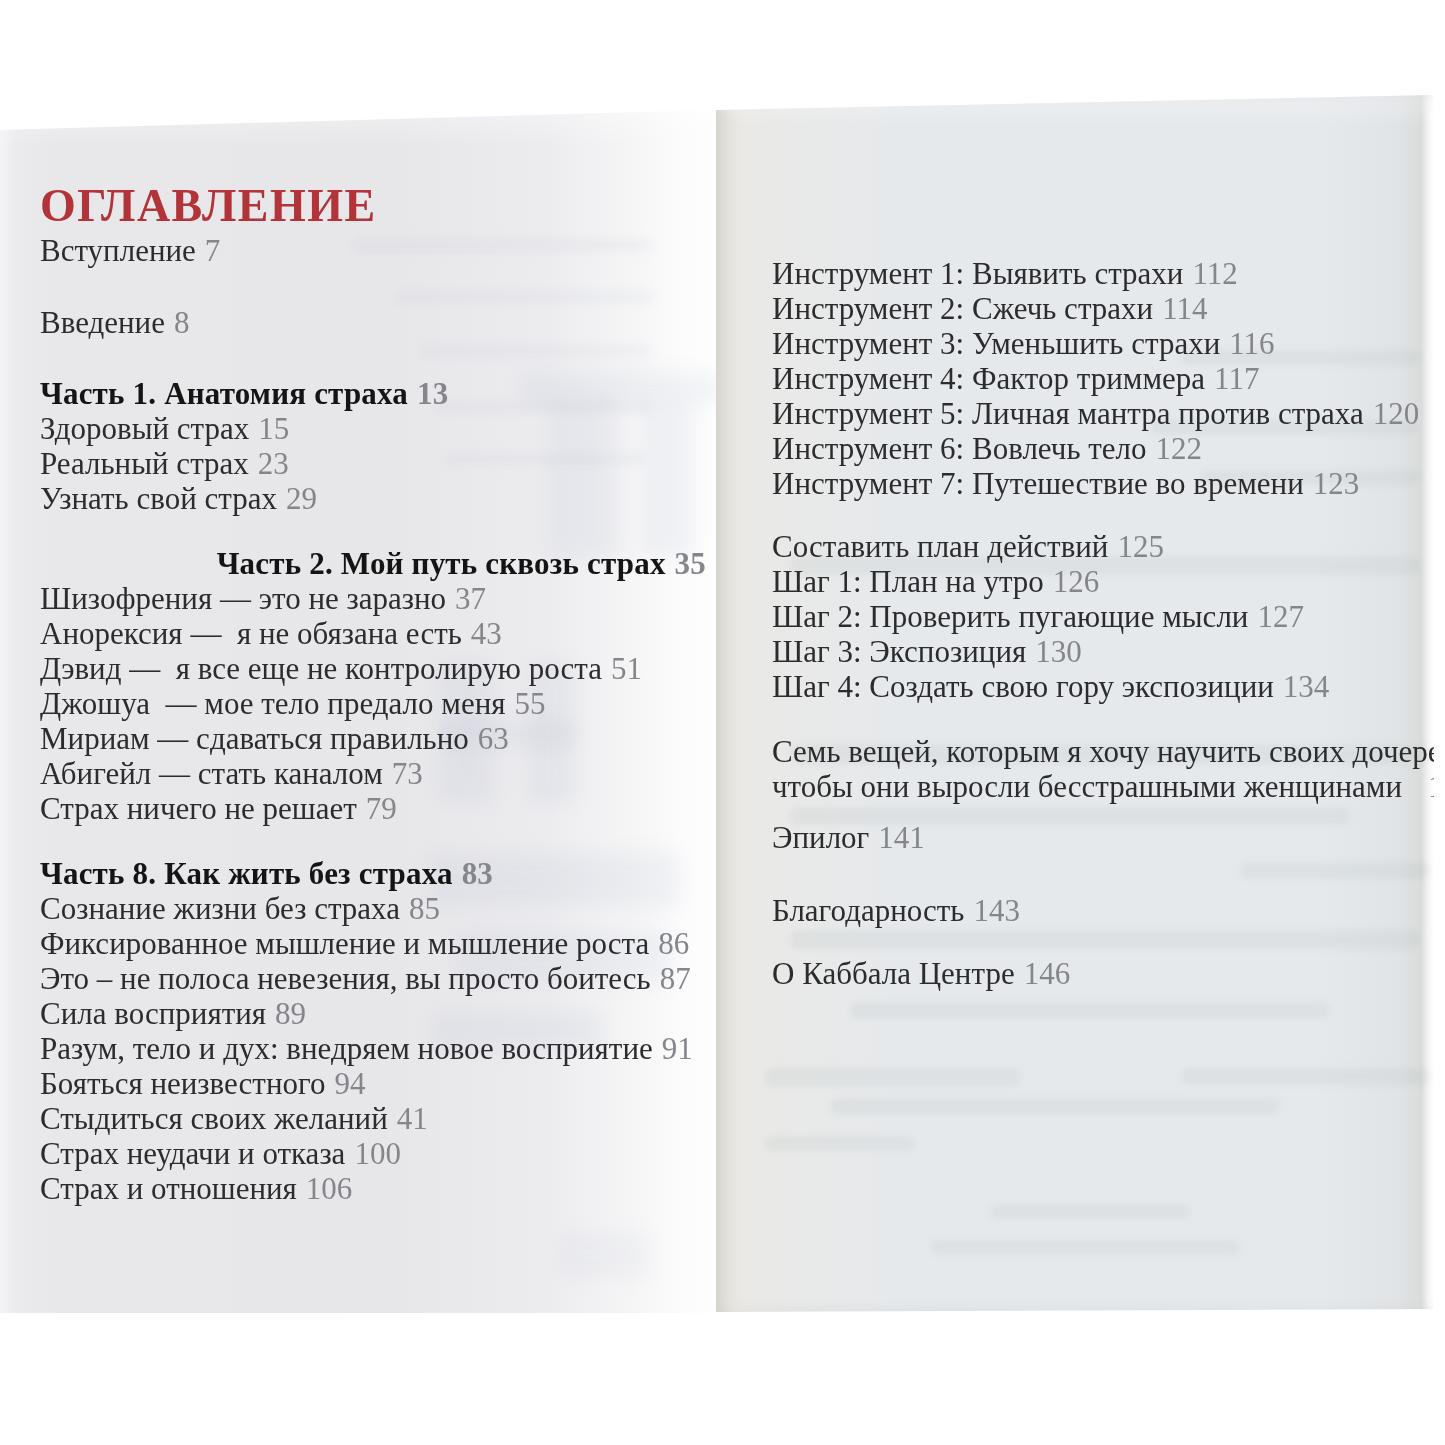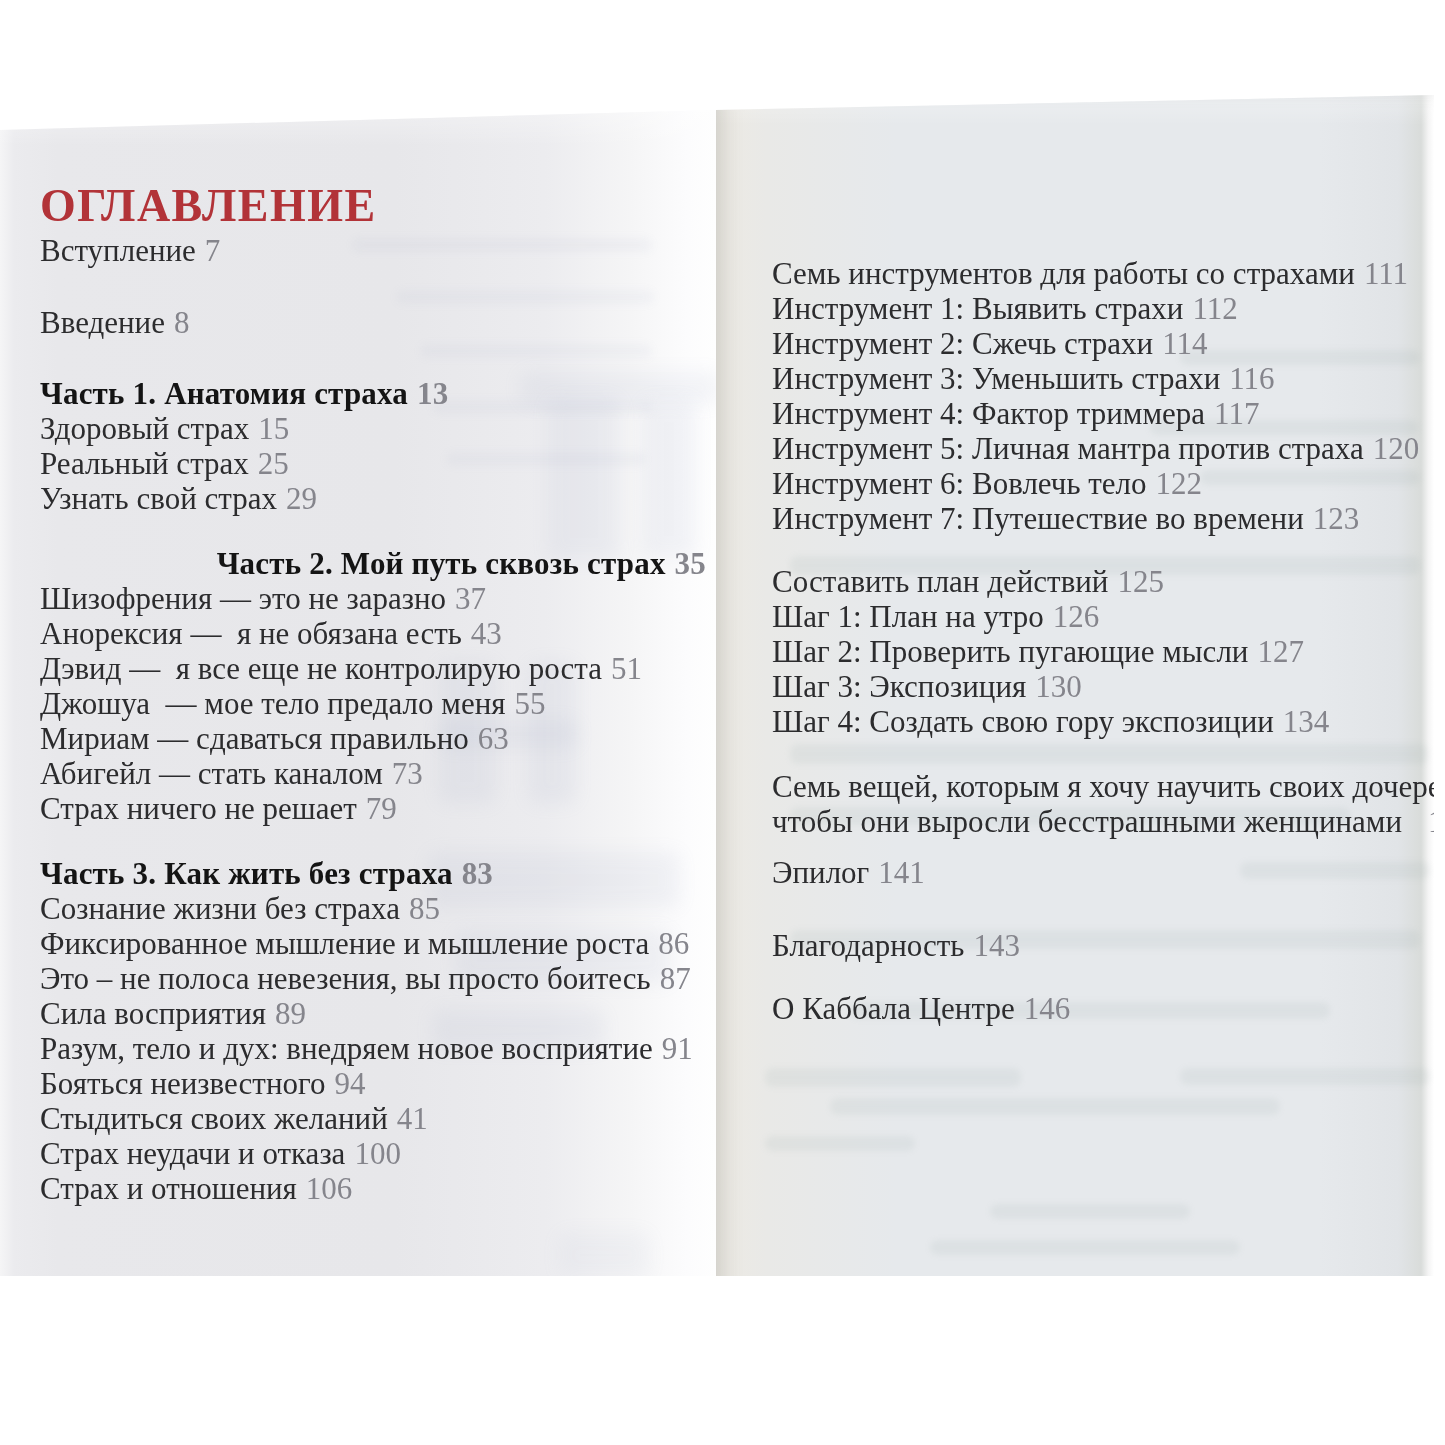--- a/index.html
+++ b/index.html
@@ -1,18 +1,18 @@
 <!DOCTYPE html>
 <html><head>
 <meta charset="utf-8">
 <style>
   html,body{margin:0;padding:0;background:#ffffff;}
   .photo{
     position:relative;
-    width:1445px;height:1276px;
+    width:1445px;height:1445px;
     background:#ffffff;
     overflow:hidden;
     font-family:"Liberation Serif","DejaVu Serif",serif;
   }
   
   .page{position:absolute;overflow:hidden;}
   .page-left{
     left:0;top:110px;width:716px;height:1203px;
     background:
       linear-gradient(180deg, rgba(255,255,255,.35) 0%, rgba(255,255,255,0) 3%),
@@ -76,31 +76,31 @@
     <div class="ghost g-line-l" style="left:432px;top:290px;width:220px;height:14px;"></div>
     <div class="ghost g-line-l" style="left:446px;top:342px;width:200px;height:14px;"></div>
 
     <h1 class="title" style="color: rgb(178, 51, 56);">ОГЛАВЛЕНИЕ</h1>
 
     <div class="toc toc-left" id="toc-left">
         <div class="line"><span class="lab">Вступление</span><span class="num">7</span></div>
         <div class="line" style="margin-top: 37px;"><span class="lab">Введение</span><span class="num">8</span></div>
         <div class="line part" style="margin-top: 36px;"><span class="lab">Часть 1. Анатомия страха</span><span class="num">13</span></div>
         <div class="line"><span class="lab">Здоровый страх</span><span class="num">15</span></div>
-        <div class="line"><span class="lab">Реальный страх</span><span class="num">25</span></div>
+        <div class="line"><span class="lab">Реальный страх</span><span class="num">23</span></div>
         <div class="line"><span class="lab">Узнать свой страх</span><span class="num">29</span></div>
         <div class="line part" style="margin-top: 30px; text-align: right;"><span class="lab">Часть 2. Мой путь сквозь страх</span><span class="num">35</span></div>
         <div class="line"><span class="lab">Шизофрения — это не заразно</span><span class="num">37</span></div>
         <div class="line"><span class="lab">Анорексия —  я не обязана есть</span><span class="num">43</span></div>
         <div class="line"><span class="lab">Дэвид —  я все еще не контролирую роста</span><span class="num">51</span></div>
         <div class="line"><span class="lab">Джошуа  — мое тело предало меня</span><span class="num">55</span></div>
         <div class="line"><span class="lab">Мириам — сдаваться правильно</span><span class="num">63</span></div>
         <div class="line"><span class="lab">Абигейл — стать каналом</span><span class="num">73</span></div>
         <div class="line"><span class="lab">Страх ничего не решает</span><span class="num">79</span></div>
-        <div class="line part" style="margin-top: 30px;"><span class="lab">Часть 3. Как жить без страха</span><span class="num">83</span></div>
+        <div class="line part" style="margin-top: 30px;"><span class="lab">Часть 8. Как жить без страха</span><span class="num">83</span></div>
         <div class="line"><span class="lab">Сознание жизни без страха</span><span class="num">85</span></div>
         <div class="line"><span class="lab">Фиксированное мышление и мышление роста</span><span class="num">86</span></div>
         <div class="line"><span class="lab">Это – не полоса невезения, вы просто боитесь</span><span class="num">87</span></div>
         <div class="line"><span class="lab">Сила восприятия</span><span class="num">89</span></div>
         <div class="line"><span class="lab">Разум, тело и дух: внедряем новое восприятие</span><span class="num">91</span></div>
         <div class="line"><span class="lab">Бояться неизвестного</span><span class="num">94</span></div>
         <div class="line"><span class="lab">Стыдиться своих желаний</span><span class="num">41</span></div>
         <div class="line"><span class="lab">Страх неудачи и отказа</span><span class="num">100</span></div>
         <div class="line"><span class="lab">Страх и отношения</span><span class="num">106</span></div>
       </div>
@@ -118,21 +118,20 @@
     <div class="ghost g-line-r" style="left:74px;top:835px;width:630px;height:19px;"></div>
     <div class="ghost g-line-r" style="left:134px;top:907px;width:480px;height:17px;"></div>
     <div class="ghost g-line-r" style="left:49px;top:973px;width:256px;height:19px;"></div>
     <div class="ghost g-line-r" style="left:464px;top:973px;width:250px;height:17px;"></div>
     <div class="ghost g-line-r" style="left:114px;top:1003px;width:450px;height:17px;"></div>
     <div class="ghost g-line-r" style="left:49px;top:1041px;width:150px;height:15px;"></div>
     <div class="ghost g-line-r" style="left:274px;top:1109px;width:200px;height:15px;"></div>
     <div class="ghost g-line-r" style="left:214px;top:1145px;width:310px;height:15px;"></div>
 
     <div class="toc toc-right" id="toc-right">
-        <div class="line"><span class="lab">Семь инструментов для работы со страхами</span><span class="num">111</span></div>
         <div class="line"><span class="lab">Инструмент 1: Выявить страхи</span><span class="num">112</span></div>
         <div class="line"><span class="lab">Инструмент 2: Сжечь страхи</span><span class="num">114</span></div>
         <div class="line"><span class="lab">Инструмент 3: Уменьшить страхи</span><span class="num">116</span></div>
         <div class="line"><span class="lab">Инструмент 4: Фактор триммера</span><span class="num">117</span></div>
         <div class="line"><span class="lab">Инструмент 5: Личная мантра против страха</span><span class="num">120</span></div>
         <div class="line"><span class="lab">Инструмент 6: Вовлечь тело</span><span class="num">122</span></div>
         <div class="line"><span class="lab">Инструмент 7: Путешествие во времени</span><span class="num">123</span></div>
         <div class="line" style="margin-top: 28px;"><span class="lab">Составить план действий</span><span class="num">125</span></div>
         <div class="line"><span class="lab">Шаг 1: План на утро</span><span class="num">126</span></div>
         <div class="line"><span class="lab">Шаг 2: Проверить пугающие мысли</span><span class="num">127</span></div>

